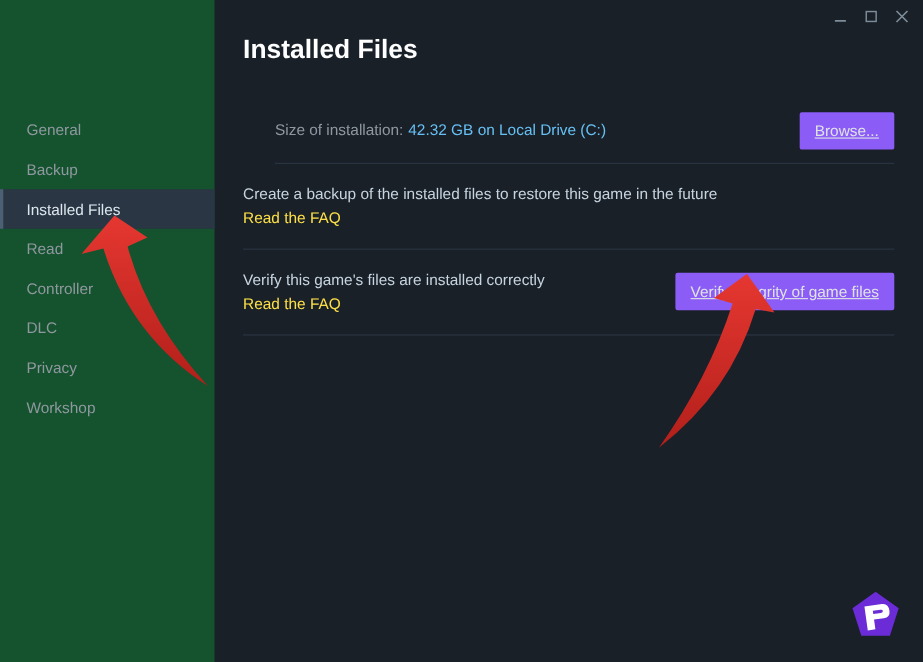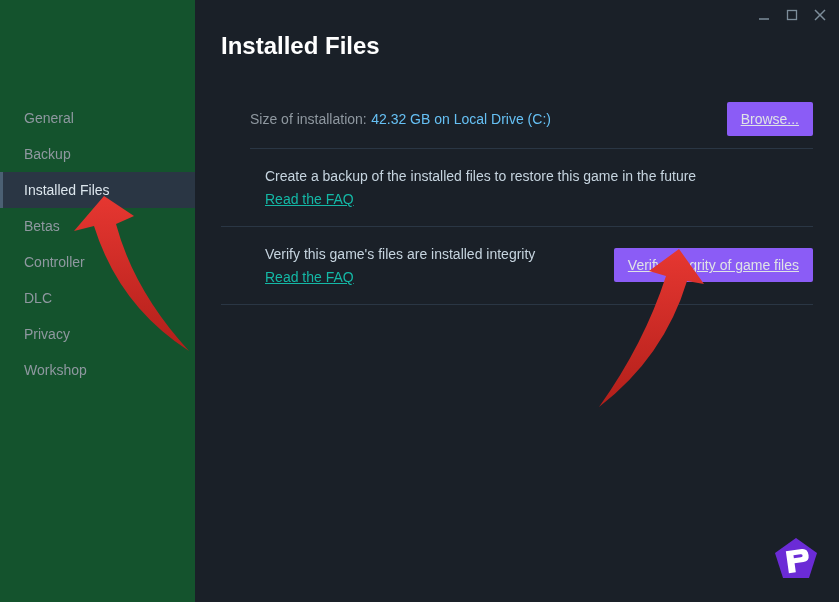--- a/index.html
+++ b/index.html
@@ -88,32 +88,30 @@
     .section-row {
       display: flex;
       align-items: center;
       justify-content: space-between;
       padding: 18px 0;
       border-bottom: 1px solid #2a3644;
     }
     .section-text {
       flex: 1;
       padding-right: 16px;
-      margin-left: 44px;
     }
     .section-desc {
       font-size: 14px;
       color: #c6d4df;
       margin-bottom: 4px;
       line-height: 1.35;
     }
     .faq-link {
       font-size: 14px;
-      color: #14b8a6;
-      text-decoration: underline;
+      color: #fde047;
       cursor: pointer;
     }
     .action-btn {
       background: #8b5cf6;
       color: #dfe3e6;
       border: none;
       padding: 9px 14px;
       font-size: 14px;
       border-radius: 2px;
       cursor: pointer;
@@ -164,21 +162,21 @@
         <line x1="11" y1="1" x2="1" y2="11" stroke="#7d8d9a" stroke-width="1.5"></line>
       </svg>
   </div>
 </div>
 
 <div class="layout">
   <div class="sidebar">
     <div class="sidebar-item">General</div>
     <div class="sidebar-item">Backup</div>
     <div class="sidebar-item active">Installed Files</div>
-    <div class="sidebar-item">Betas</div>
+    <div class="sidebar-item">Read</div>
     <div class="sidebar-item">Controller</div>
     <div class="sidebar-item">DLC</div>
     <div class="sidebar-item">Privacy</div>
     <div class="sidebar-item">Workshop</div>
   </div>
 
   <div class="main">
     <h1 class="page-title">Installed Files</h1>
 
     <div class="info-row">
@@ -191,21 +189,21 @@
 
     <div class="section-row">
       <div class="section-text">
         <div class="section-desc">Create a backup of the installed files to restore this game in the future</div>
         <span class="faq-link">Read the FAQ</span>
       </div>
     </div>
 
     <div class="section-row">
       <div class="section-text">
-        <div class="section-desc">Verify this game's files are installed integrity</div>
+        <div class="section-desc">Verify this game's files are installed correctly</div>
         <span class="faq-link">Read the FAQ</span>
       </div>
       <button class="action-btn">Verify integrity of game files</button>
     </div>
   </div>
 </div>
 
 <svg class="arrow arrow1" viewBox="0 0 120 160">
   <defs>
     <linearGradient id="g1" x1="0" y1="0" x2="0" y2="1">

